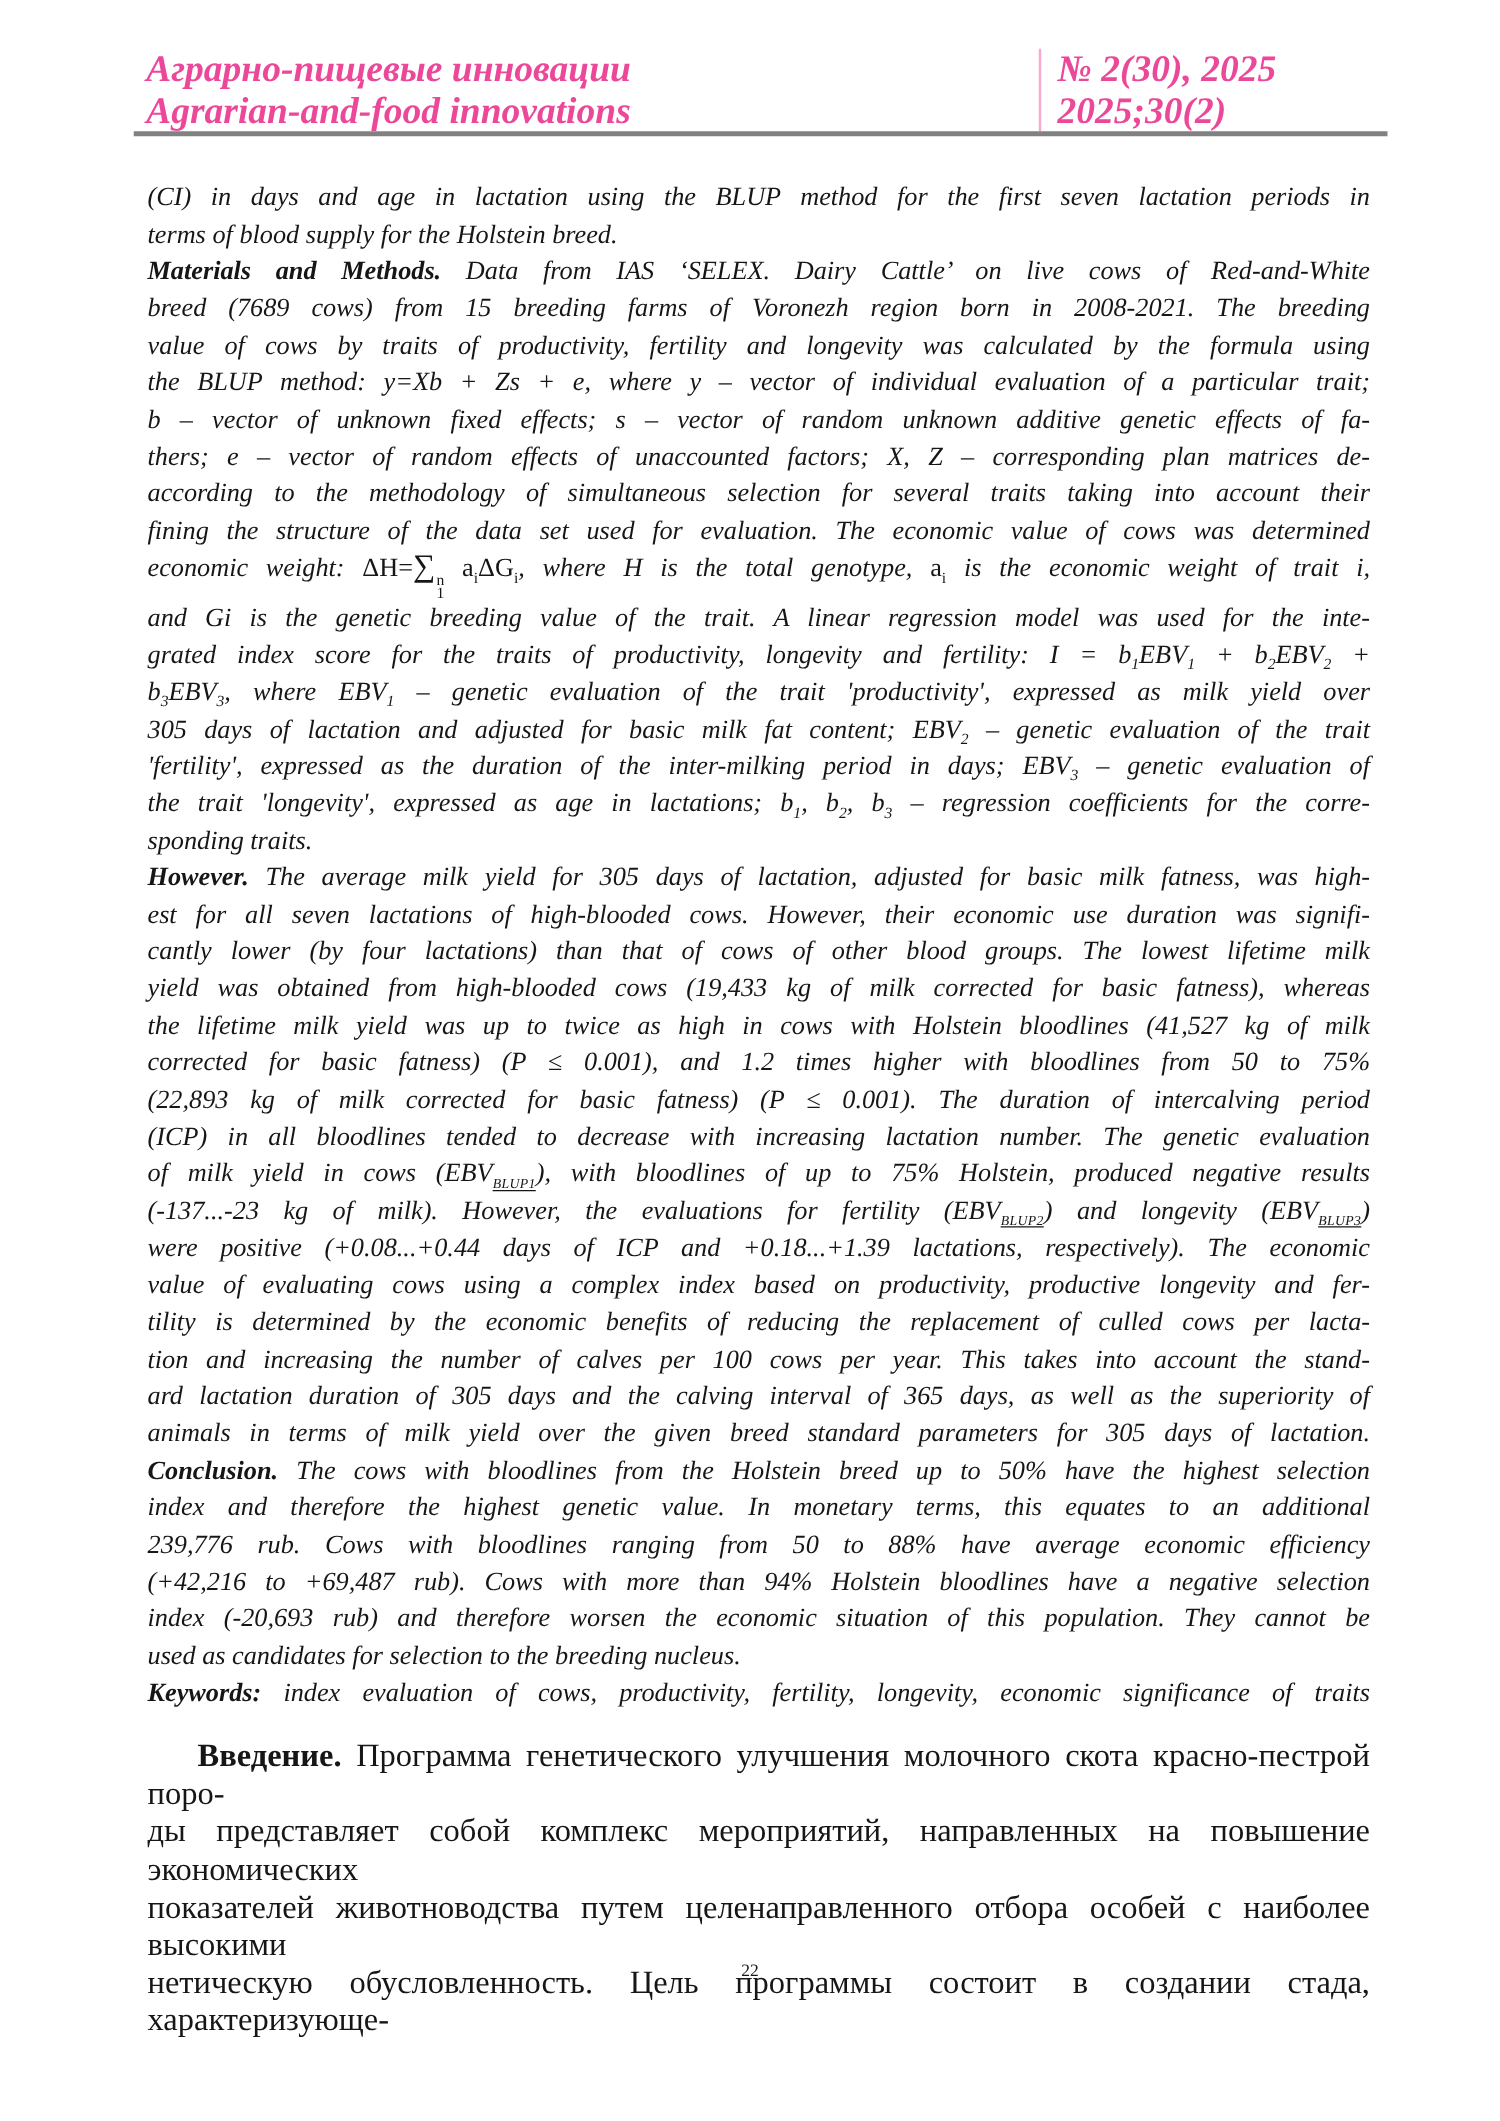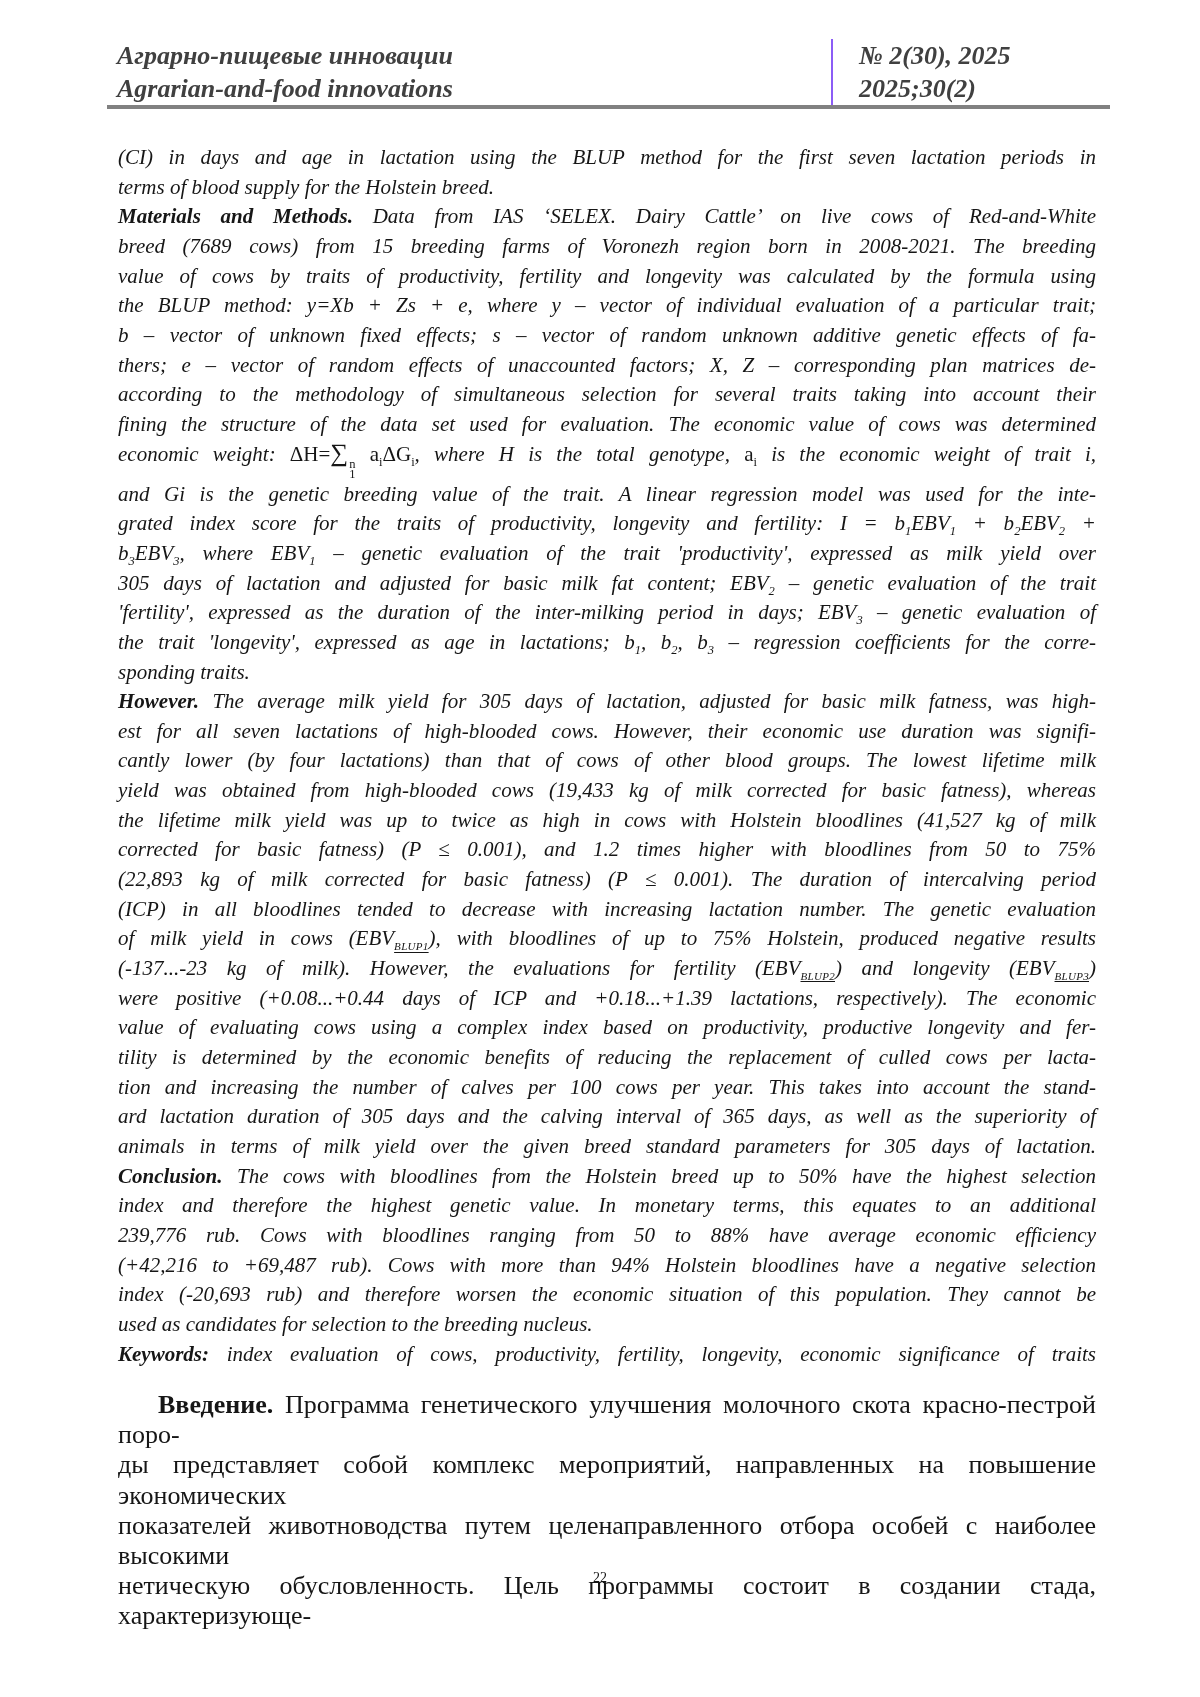--- a/index.html
+++ b/index.html
@@ -6,25 +6,25 @@
   body{
     width:1200px;height:1697px;background:#ffffff;color:#161616;
     font-family:"Liberation Serif","DejaVu Serif",serif;
     position:relative;overflow:hidden;
   }
   .page{position:absolute;inset:0;}
 
   
   .hdr{
     position:absolute;left:107px;top:39px;width:1003px;height:66px;
-    display:flex;color:#404040;font-weight:bold;font-style:italic;
-    font-size:26px;line-height:33px;
+    display:flex;color:#ec4899;font-weight:bold;font-style:italic;
+    font-size:30px;line-height:33px;
   }
   .hdr-left{width:724px;padding-left:10px;box-sizing:border-box;}
-  .hdr-right{flex:1;border-left:2px solid #8b5cf6;padding-left:26px;box-sizing:border-box;}
+  .hdr-right{flex:1;border-left:2px solid #f9a8d4;padding-left:13px;box-sizing:border-box;}
   .hdr-rule{position:absolute;left:107px;top:105px;width:1003px;height:4px;background:#818181;}
 
   
   .abstract{
     position:absolute;left:118px;top:143px;width:978px;
     font-size:21px;font-style:italic;
   }
   .abstract .ln{line-height:29.65px;}
   .ln{text-align:justify;text-align-last:justify;white-space:normal;}
   .ln.end{text-align-last:left;}

